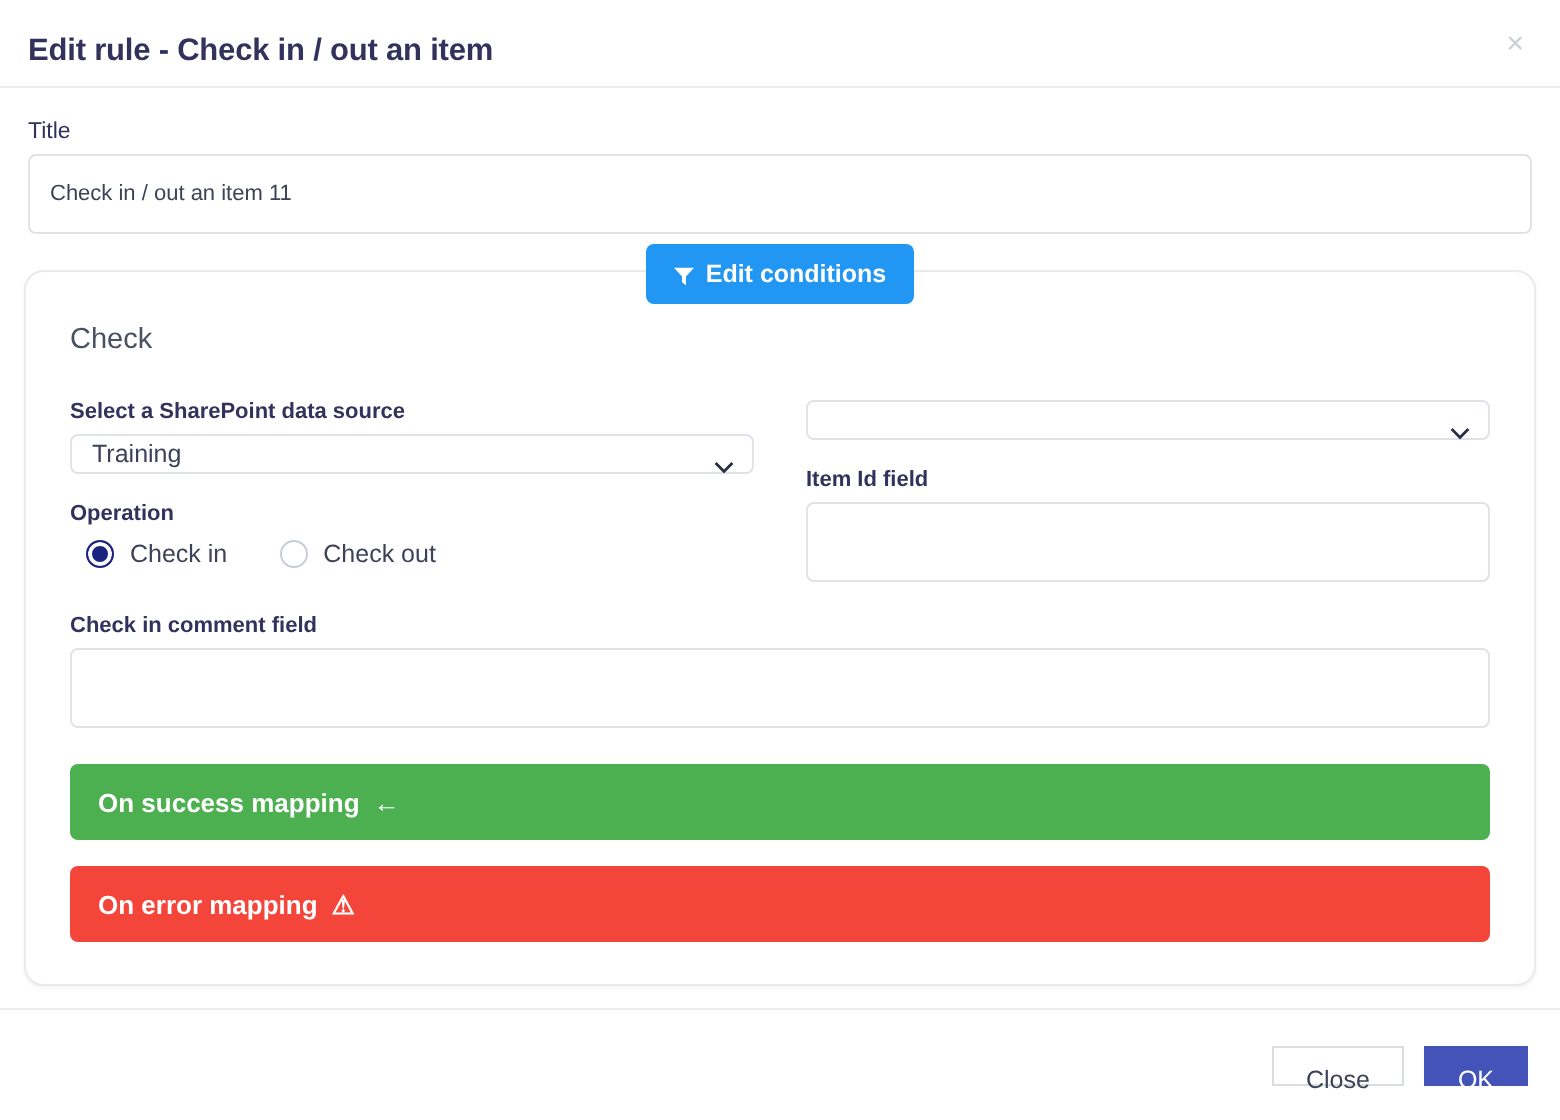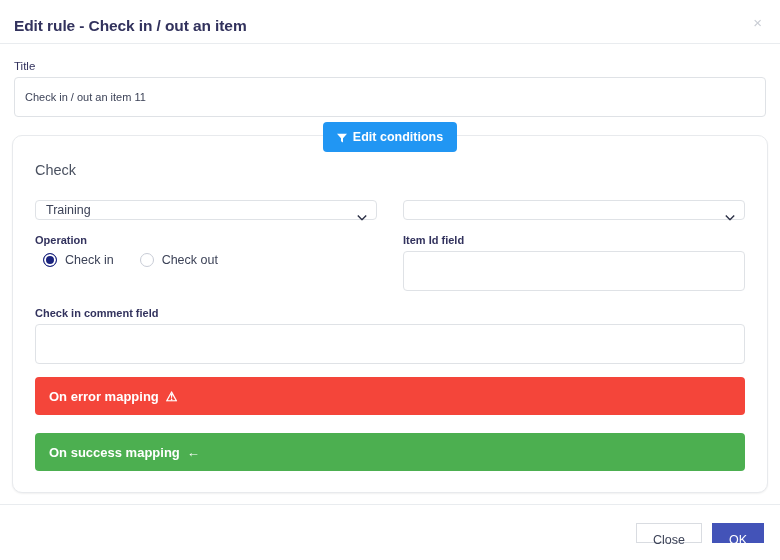--- a/index.html
+++ b/index.html
@@ -286,20 +286,21 @@
         </button>
       </div>
 
       <div class="action-heading">Check</div>
 
       <div class="grid2">
 
         <div class="col">
 
           <div>
+            <label class="field-label label-bold">Select a SharePoint data source</label>
             <div class="sel-wrap">
               <select class="sel">
                 <option>Training</option>
               </select>
               <span class="chevron">
                 <svg viewBox="0 0 10 6" width="10" height="6" aria-hidden="true">
                   <polyline points="0.8,0.8 5,5 9.2,0.8" fill="none" stroke="#2b2f45" stroke-width="1.4"></polyline>
                 </svg>
               </span>
             </div>
@@ -342,28 +343,28 @@
           </div>
 
         </div>
       </div>
 
       <div class="full-field">
         <label class="field-label label-bold">Check in comment field</label>
         <input class="txt-input" type="text" value="" style="">
       </div>
 
+      <div class="mapping-bar bar-success">
+        <span>On success mapping</span>
+        <span class="bar-icon">←</span>
+      </div>
+
       <div class="mapping-bar bar-error">
         <span>On error mapping</span>
         <span class="bar-icon">⚠</span>
-      </div>
-
-      <div class="mapping-bar bar-success">
-        <span>On success mapping</span>
-        <span class="bar-icon">←</span>
       </div>
 
     </div>
   </div>
 
   <div class="modal-footer">
     <button class="btn btn-close">Close</button>
     <button class="btn btn-ok">OK</button>
   </div>
 

